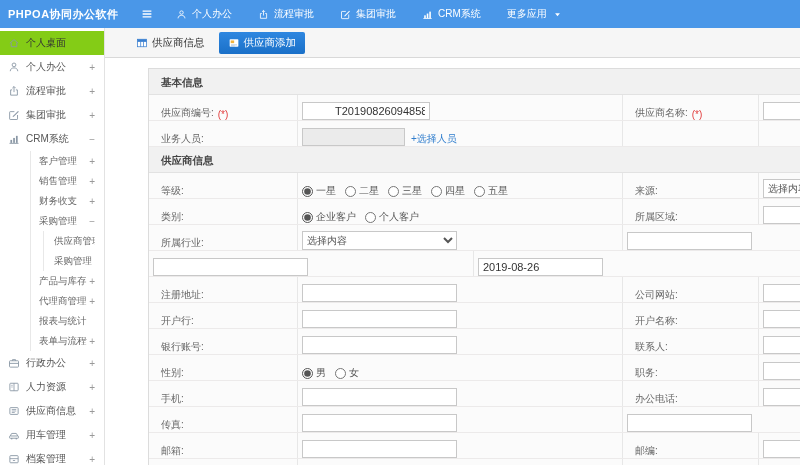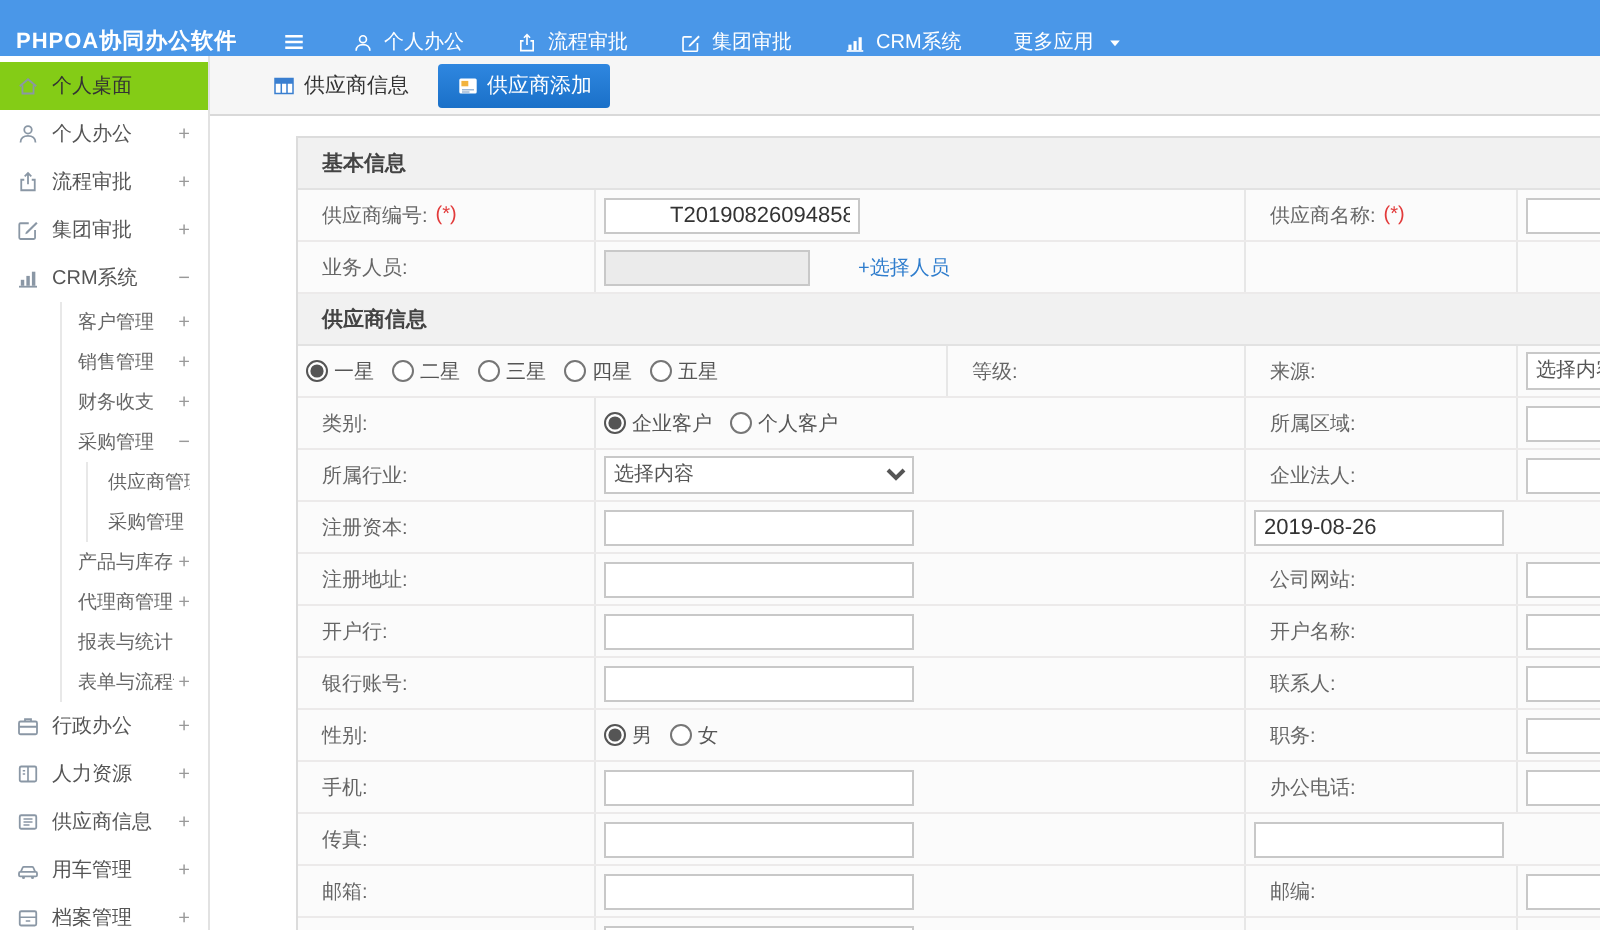--- a/index.html
+++ b/index.html
@@ -1,21 +1,21 @@
 <!DOCTYPE html>
 <html><head>
 <meta charset="utf-8">
 <style>
   *{box-sizing:border-box;margin:0;padding:0}
   html,body{width:800px;height:465px;overflow:hidden}
   body{position:relative;font-family:"Liberation Sans","DejaVu Sans",sans-serif;background:#fff;color:#333}
   .icon{display:inline-block;width:12px;height:12px;line-height:0;flex:0 0 auto}
   .icon svg{width:100%;height:100%}
   
-  .topbar{position:absolute;left:0;top:0;width:800px;height:28px;background:#4a97e8;display:flex;align-items:flex-end;color:#fff}
+  .topbar{position:absolute;left:0;top:0;width:800px;height:28px;background:#4a97e8;display:flex;align-items:center;color:#fff}
   .logo{font-size:11px;font-weight:bold;padding-left:8px;width:130px;letter-spacing:.5px;white-space:nowrap}
   .hamburger{width:14px;height:14px;margin-left:10px;cursor:pointer;color:#fff}
   .topnav{display:flex;align-items:center;margin-left:22px;gap:26px}
   .nav-item{display:flex;align-items:center;gap:5px;font-size:10px;cursor:pointer;white-space:nowrap}
   .nav-item .icon{width:11px;height:11px}
   
   .sidebar{position:absolute;left:0;top:28px;width:105px;height:437px;background:#fff;border-right:1px solid #e2e2e2;padding-top:3px;overflow:hidden}
   .side-item{display:flex;align-items:center;height:24px;padding:0 9px 0 8px;color:#555;font-size:10px;cursor:pointer;white-space:nowrap}
   .side-item .icon{width:12px;height:12px;margin-right:6px;color:#8a97a5}
   .side-item.active{background:#84cc16;color:#333}
@@ -26,31 +26,31 @@
   .sub3{margin-left:12px;border-left:1px solid #e8e8e8}
   .sub3 .side-item{padding-left:10px}
   
   .tabbar{position:absolute;left:105px;top:28px;width:695px;height:30px;background:#f6f6f6;border-bottom:1px solid #d9d9d9;display:flex;align-items:center;padding-left:25px}
   .tab{display:flex;align-items:center;gap:4px;font-size:10.5px;color:#333;cursor:pointer;padding:0 6px;height:22px}
   .tab.active{background:linear-gradient(#2f87e0,#1a70c8);color:#fff;border-radius:2px;margin-left:8px;padding:0 9px}
   
   .formwrap{position:absolute;left:148px;top:68px;width:758px;border:1px solid #dcdcdc;background:#fbfbfb}
   .sec-title{height:26px;line-height:26px;background:#f1f1f1;border-bottom:1px solid #e2e2e2;padding-left:12px;font-size:10.5px;font-weight:bold;color:#444}
   .frow{display:flex;height:26px;border-bottom:1px solid #eceaea;background:#fbfbfb}
-  .fcell{display:flex;align-items:center}
+  .fcell{display:flex;align-items:flex-end}
   .c-label{padding-left:12px;font-size:10px;color:#666}
   .c-label1{width:149px;border-right:1px solid #e7e7e7}
   .c-field1{width:325px;border-right:1px solid #e7e7e7;padding-left:4px}
   .c-label2{width:136px;border-right:1px solid #e7e7e7}
   .c-field2{flex:1;padding-left:4px;overflow:hidden}
   .req{color:#e23b3b;margin-left:4px;font-size:10px}
   input[type=text]{height:18px;border:1px solid #c8c8c8;background:#fff;font-size:11px;padding:0 4px;color:#333;font-family:inherit}
   input[type=text].dis{background:#ebebeb}
   select{height:19px;border:1px solid #c8c8c8;background:#fff;font-size:10px;color:#555;font-family:inherit}
-  .flink{color:#2f7dcd;font-size:10px;margin-left:24px;cursor:pointer;white-space:nowrap}
+  .flink{color:#2f7dcd;font-size:10px;margin-left:6px;cursor:pointer;white-space:nowrap}
   .rgroup{display:flex;align-items:center;gap:9px}
   .ropt{display:flex;align-items:center;gap:3px;font-size:10px;color:#555;cursor:pointer;white-space:nowrap}
   input[type=radio]{width:11px;height:11px;margin:0;accent-color:#555}
 </style>
 </head>
 <body>
 
 <div class="topbar">
   <div class="logo">PHPOA协同办公软件</div>
   <span class="icon hamburger"><svg viewBox="0 0 16 16">
@@ -265,20 +265,23 @@
       </div>
       <div class="fcell c-field1">
         <input type="text" class="dis" style="width: 103px;">
         <span class="flink">+选择人员</span>
       </div>
       <div class="fcell c-label c-label2"></div>
       <div class="fcell c-field2"></div>
     </div>
     <div class="sec-title">供应商信息</div>
     <div class="frow">
+      <div class="fcell c-label c-label1">
+        <span>等级:</span>
+      </div>
       <div class="fcell c-field1">
         <span class="rgroup">
           <label class="ropt">
             <input type="radio" name="level-radio-group" checked="" style="">
             <span>一星</span>
           </label>
           <label class="ropt">
             <input type="radio" name="level-radio-group" style="">
             <span>二星</span>
           </label>
@@ -289,23 +292,20 @@
           <label class="ropt">
             <input type="radio" name="level-radio-group" style="">
             <span>四星</span>
           </label>
           <label class="ropt">
             <input type="radio" name="level-radio-group" style="">
             <span>五星</span>
           </label>
         </span>
       </div>
-      <div class="fcell c-label c-label1">
-        <span>等级:</span>
-      </div>
       <div class="fcell c-label c-label2">
         <span>来源:</span>
       </div>
       <div class="fcell c-field2">
         <select style="width: 125px;"><option>选择内容</option></select>
       </div>
     </div>
     <div class="frow">
       <div class="fcell c-label c-label1">
         <span>类别:</span>
@@ -329,31 +329,25 @@
         <input type="text" style="width: 125px;">
       </div>
     </div>
     <div class="frow">
       <div class="fcell c-label c-label1">
         <span>所属行业:</span>
       </div>
       <div class="fcell c-field1">
         <select style="width: 155px;"><option>选择内容</option></select>
       </div>
-      <div class="fcell c-label c-label2">
-        <span>企业法人:</span>
-      </div>
-      <div class="fcell c-field2">
-        <input type="text" style="width: 125px;">
-      </div>
-    </div>
-    <div class="frow">
-      <div class="fcell c-label c-label1">
-        <span>注册资本:</span>
-      </div>
+      <div class="fcell c-field2">
+        <input type="text" style="width: 125px;">
+      </div>
+    </div>
+    <div class="frow">
       <div class="fcell c-field1">
         <input type="text" style="width: 155px;">
       </div>
       <div class="fcell c-field2">
         <input type="text" value="2019-08-26" style="width: 125px;">
       </div>
     </div>
     <div class="frow">
       <div class="fcell c-label c-label1">
         <span>注册地址:</span>

